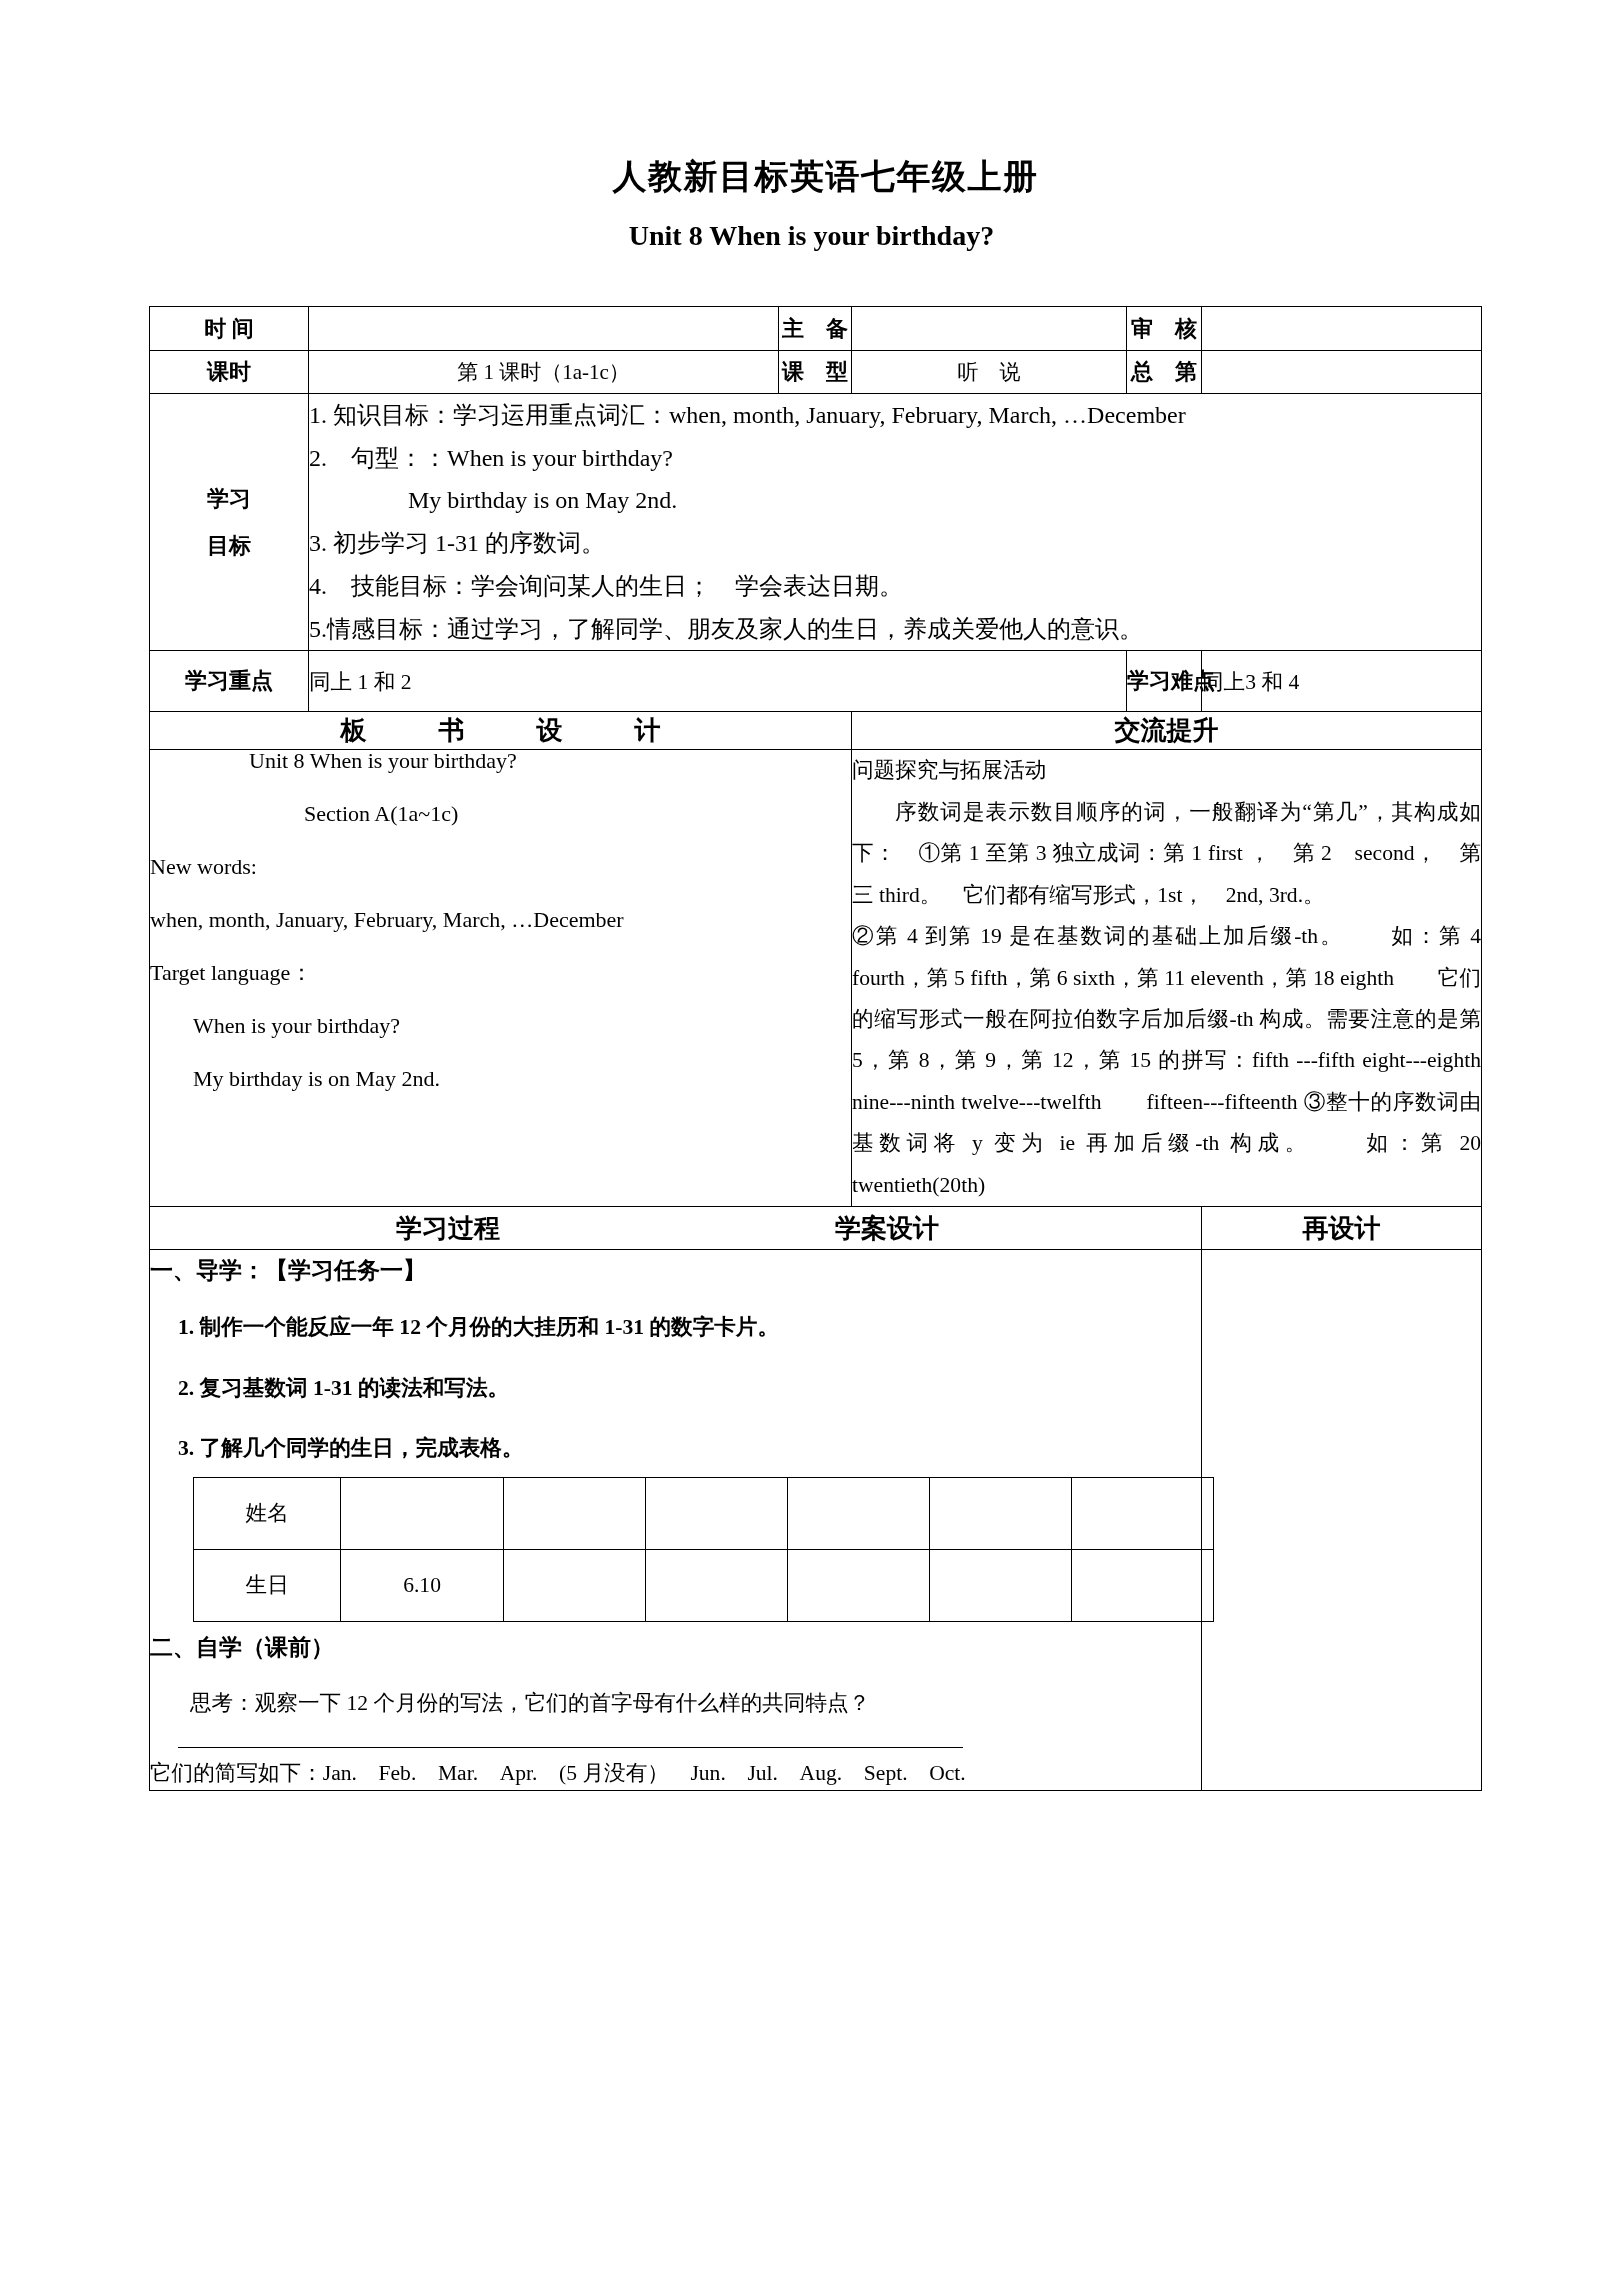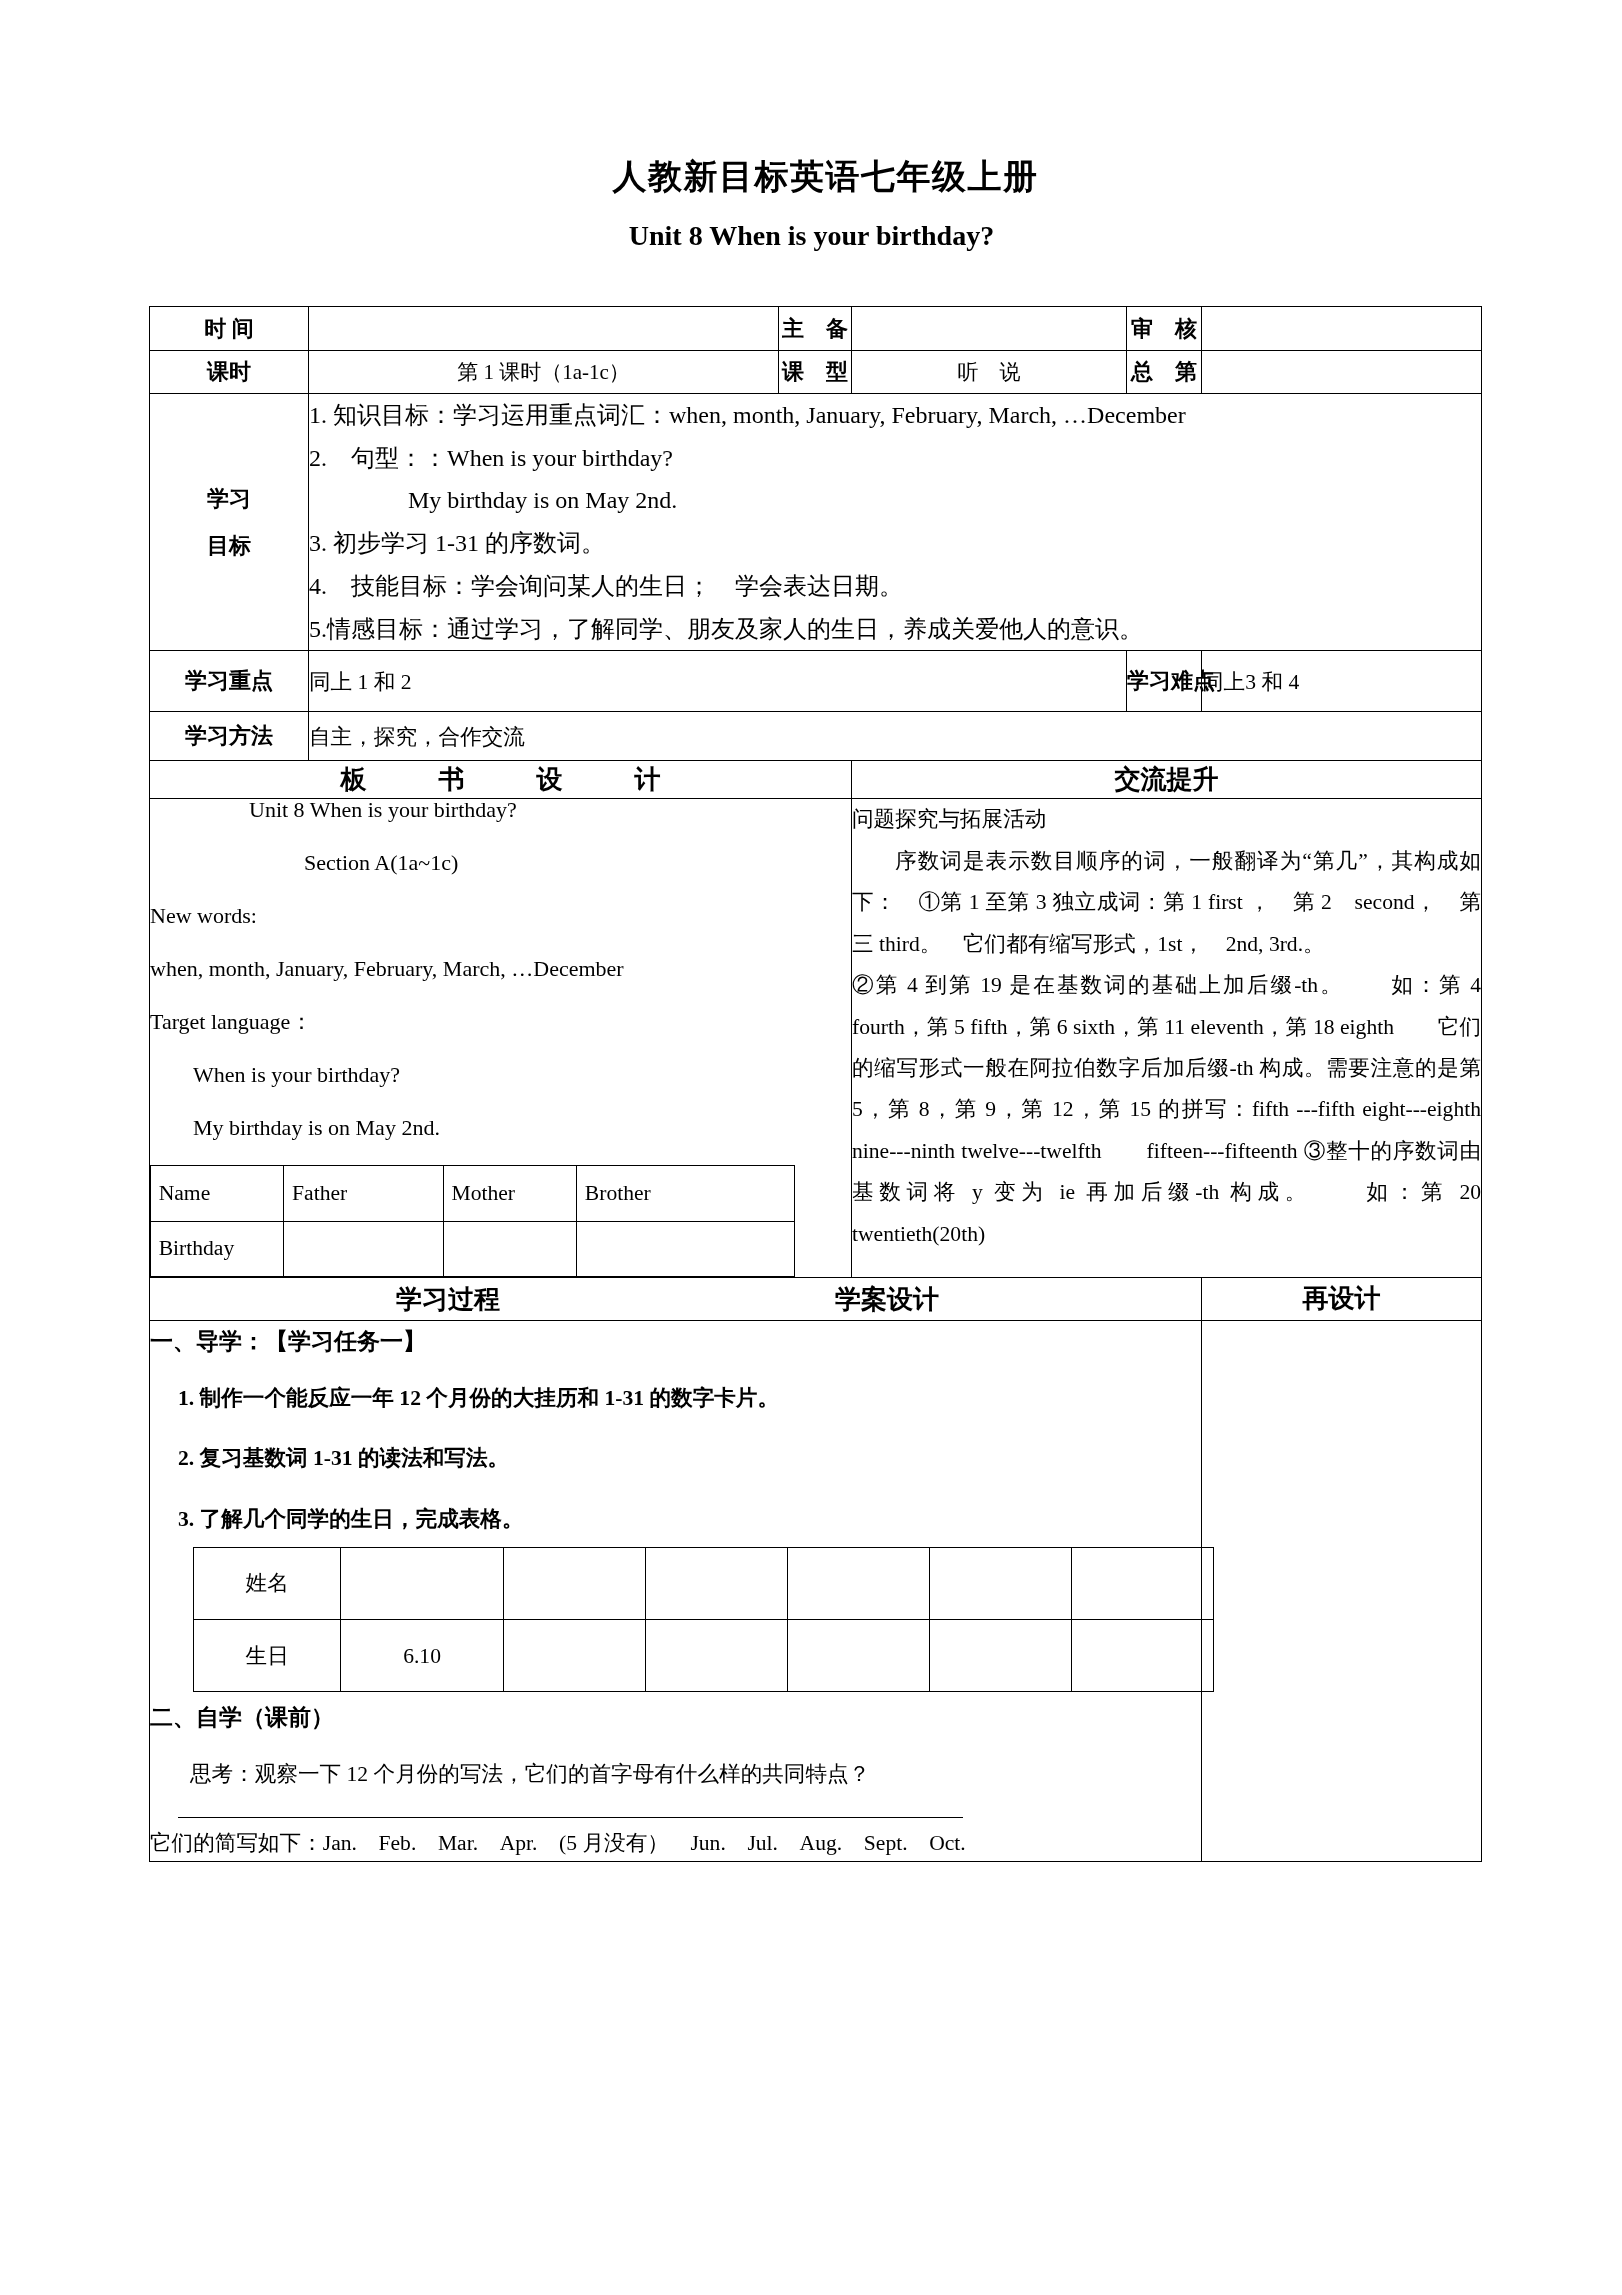--- a/index.html
+++ b/index.html
@@ -229,56 +229,36 @@
         </td>
       </tr>
 
       <tr>
         <td class="lbl" style="height:60px">学习重点</td>
         <td class="focus-val" colspan="3">同上 1 和 2</td>
         <td class="lbl">学习难点</td>
         <td class="focus-val">同上3 和 4</td>
       </tr>
 
-      <tr>
-        <td class="lbl" style="height:48px">学习方法</td>
-        <td class="method-val" colspan="5">自主，探究，合作交流</td>
-      </tr>
 
       <tr>
         <td class="sec-head spread" colspan="3">板　书　设　计</td>
         <td class="sec-head" colspan="3">交流提升</td>
       </tr>
 
       <tr>
         <td class="bb" colspan="3">
           <div class="ln c1">Unit 8    When is your birthday?</div>
           <div class="ln c2">Section A(1a~1c)</div>
           <div class="ln">New words:</div>
           <div class="ln">when, month, January, February, March, …December</div>
           <div class="ln">Target language：</div>
           <div class="ln" style="padding-left:43px">When is your birthday?</div>
           <div class="ln tight" style="padding-left:43px">My birthday is on May 2nd.</div>
 
-          <table class="mini">
-            <tbody>
-              <tr>
-                <td style="width:117px">Name</td>
-                <td style="width:143px">Father</td>
-                <td style="width:117px">Mother</td>
-                <td>Brother</td>
-              </tr>
-              <tr>
-                <td>Birthday</td>
-                <td></td>
-                <td></td>
-                <td></td>
-              </tr>
-            </tbody>
-          </table>
         </td>
 
         <td class="comm" colspan="3">
           <p>问题探究与拓展活动</p>
           <p class="ind just">序数词是表示数目顺序的词，一般翻译为“第几”，其构成如下：　①第 1 至第 3 独立成词：第 1 first ，　第 2　second，　第三 third。　它们都有缩写形式，1st，　2nd, 3rd.。</p>
           <p class="just">②第 4 到第 19 是在基数词的基础上加后缀-th。　　如：第 4 fourth，第 5 fifth，第 6 sixth，第 11 eleventh，第 18 eighth　　它们的缩写形式一般在阿拉伯数字后加后缀-th 构成。需要注意的是第 5，第 8，第 9，第 12，第 15 的拼写：fifth ---fifth eight---eighth　nine---ninth twelve---twelfth　　fifteen---fifteenth ③整十的序数词由基数词将 y 变为 ie 再加后缀-th 构成。　　如：第 20 twentieth(20th)</p>
         </td>
       </tr>
 
       <tr>

